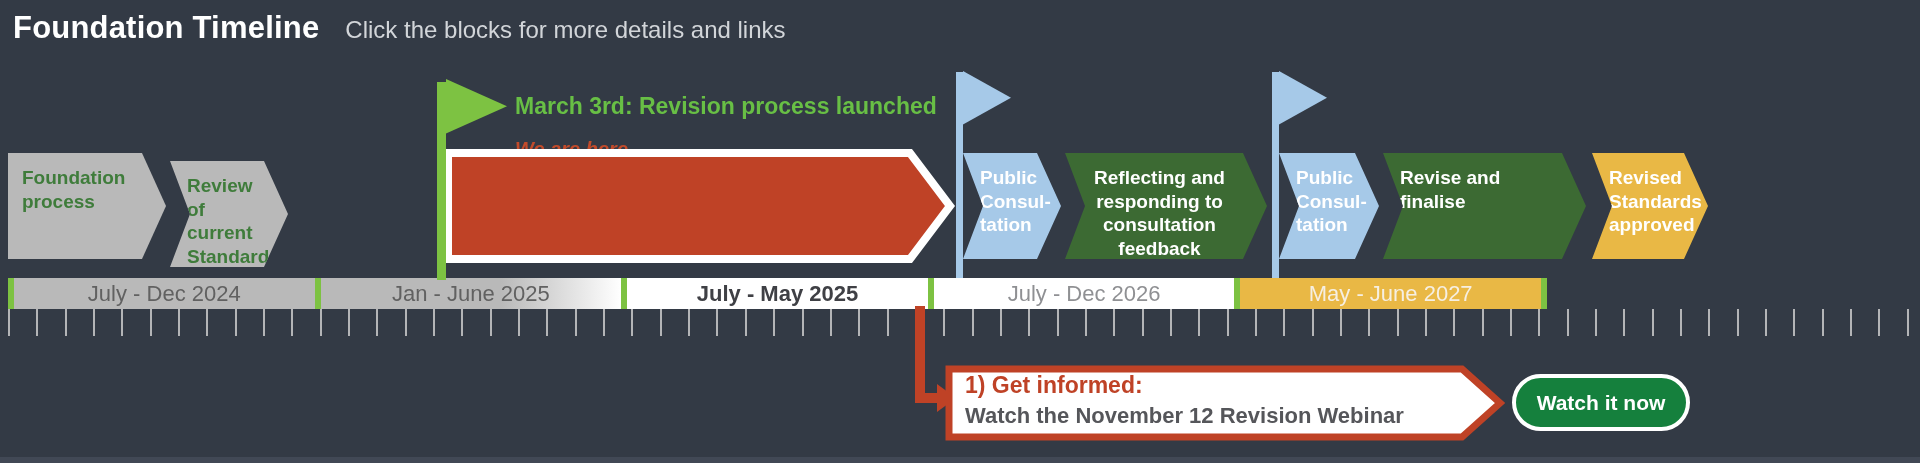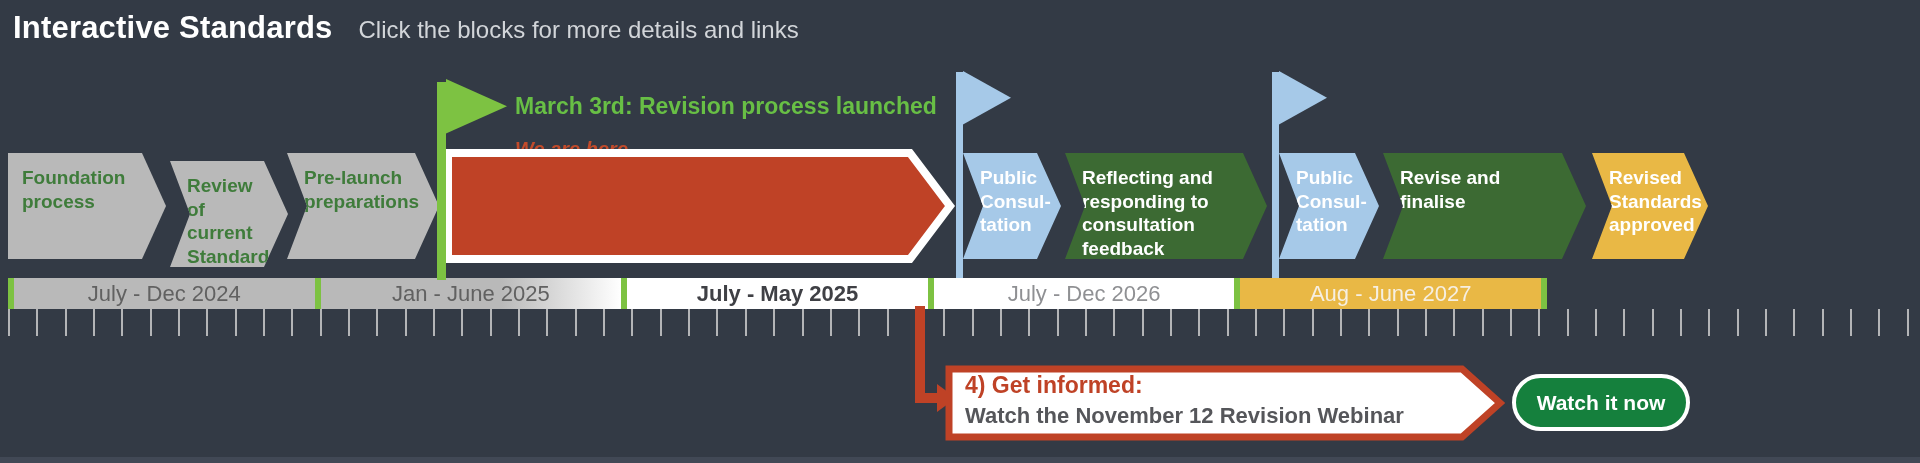--- a/index.html
+++ b/index.html
@@ -19,21 +19,21 @@
          padding-left:17px;}
   .block .lbl{font-weight:700;font-size:19px;line-height:1.24;white-space:pre-line;}
   .gray{background:#b9b9b9;color:#3f7c3b;}
   .blue{background:#a6c9e8;color:#ffffff;}
   .greenb{background:#3c6a33;color:#ffffff;}
   .yellow{background:#e9b845;color:#ffffff;}
   .b0{left:8px;width:158px;}
   .b1{left:170px;width:118px;margin-top:8px;}
   .b2{left:287px;width:152px;}
   .b4{left:963px;width:98px;}
-  .b5{left:1065px;width:202px;}
+  .b5{left:1065px;width:202px;text-align:center;}
   .b6{left:1279px;width:100px;}
   .b7{left:1383px;width:203px;}
   .b8{left:1592px;width:116px;}
 
   
   .bred{position:absolute;left:444px;top:149px;width:514px;height:114px;}
   .bred svg{position:absolute;left:0;top:0;}
   .bred .lbl{position:absolute;left:32px;top:14px;color:#ffffff;font-weight:700;
              font-size:19px;line-height:1.26;white-space:pre-line;}
 
@@ -83,21 +83,21 @@
              color:#ffffff;font-weight:700;font-size:21px;cursor:pointer;}
 
   .bottom-edge{position:absolute;left:0;top:457px;width:1920px;height:6px;background:#414855;}
 </style>
 </head>
 <body>
 
 <div class="stage">
 
   <div class="hdr">
-    <h1>Interactive Standards</h1>
+    <h1>Foundation Timeline</h1>
     <span class="sub">Click the blocks for more details and links</span>
   </div>
 
   <div class="pole pole-green"></div>
   <div class="tri tri-green"></div>
   <div class="launch-label">March 3rd: Revision process launched</div>
   <div class="here-label">We are here</div>
 
   <div class="pole pole-blue1"></div>
   <div class="tri tri-blue1"></div>
@@ -105,24 +105,20 @@
   <div class="tri tri-blue2"></div>
 
   <div class="block gray b0">
     <span class="lbl">Foundation
 process</span>
   </div>
   <div class="block gray notch b1">
     <span class="lbl">Review
 of current
 Standards</span>
-  </div>
-  <div class="block gray notch b2">
-    <span class="lbl">Pre-launch
-preparations</span>
   </div>
 
   <div class="bred">
     <svg width="514" height="114" viewBox="0 0 514 114">
       <polygon points="4,4 466,4 506,57 466,110 4,110" fill="#bf4226" stroke="#ffffff" stroke-width="8" stroke-linejoin="miter"></polygon>
     </svg>
   </div>
 
   <div class="block blue notch b4">
     <span class="lbl">Public
@@ -157,34 +153,34 @@
     <div class="seg seg-fade">
       <span>Jan - June 2025</span>
     </div>
     <div class="seg seg-current">
       <span>July - May 2025</span>
     </div>
     <div class="seg seg-future">
       <span>July - Dec 2026</span>
     </div>
     <div class="seg seg-final">
-      <span>Aug - June 2027</span>
+      <span>May - June 2027</span>
     </div>
   </div>
 
   <div class="ticks"></div>
 
   <div class="arrow-v"></div>
   <div class="arrow-h"></div>
   <div class="arrow-head"></div>
 
   <div class="callout">
     <svg width="562" height="76" viewBox="0 0 562 76">
       <polygon points="4,4 517,4 555,38 517,72 4,72" fill="#ffffff" stroke="#bf4226" stroke-width="7" stroke-linejoin="miter"></polygon>
     </svg>
-    <div class="line1">4) Get informed:</div>
+    <div class="line1">1) Get informed:</div>
     <div class="line2">Watch the November 12 Revision Webinar</div>
   </div>
 
   <div class="watch-btn">Watch it now</div>
 
   <div class="bottom-edge"></div>
 </div>
 
 </body></html>

